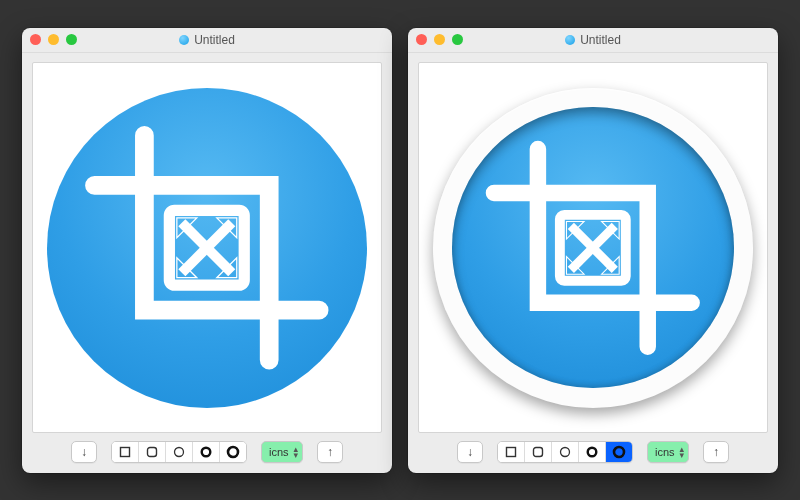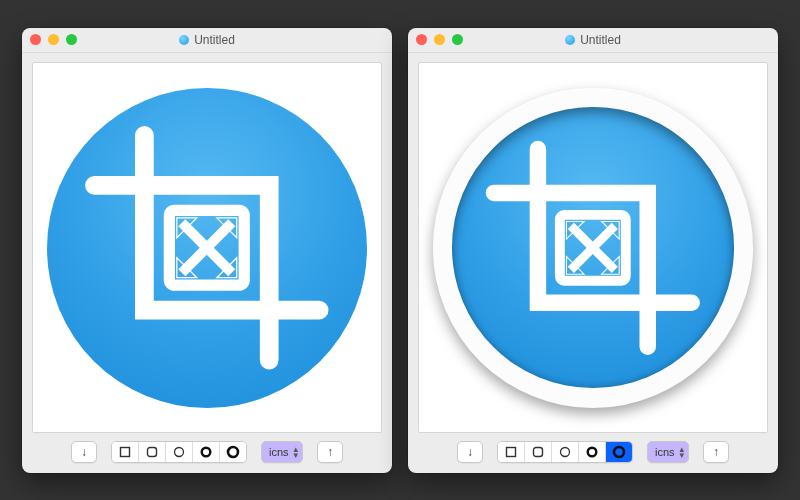--- a/index.html
+++ b/index.html
@@ -112,21 +112,21 @@
     border-right:1px solid #dcdcdc;
     background:#fff;
   }
   .seg .cell:last-child{border-right:none;}
   .seg .cell.active{
     background:#0a63ff;
   }
   .seg .cell svg{display:block;}
   .select{
     height:20px;
-    background:#c4b5fd;
+    background:#86efac;
     border:1px solid #c8c8c8;
     border-radius:5px;
     display:flex;align-items:center;
     padding:0 4px 0 7px;
     font-size:11px;gap:5px;
     box-shadow:0 1px 0 rgba(0,0,0,0.04);
   }
   .stepper{
     font-size:9px;line-height:6px;color:#555;display:flex;flex-direction:column;align-items:center;
   }

